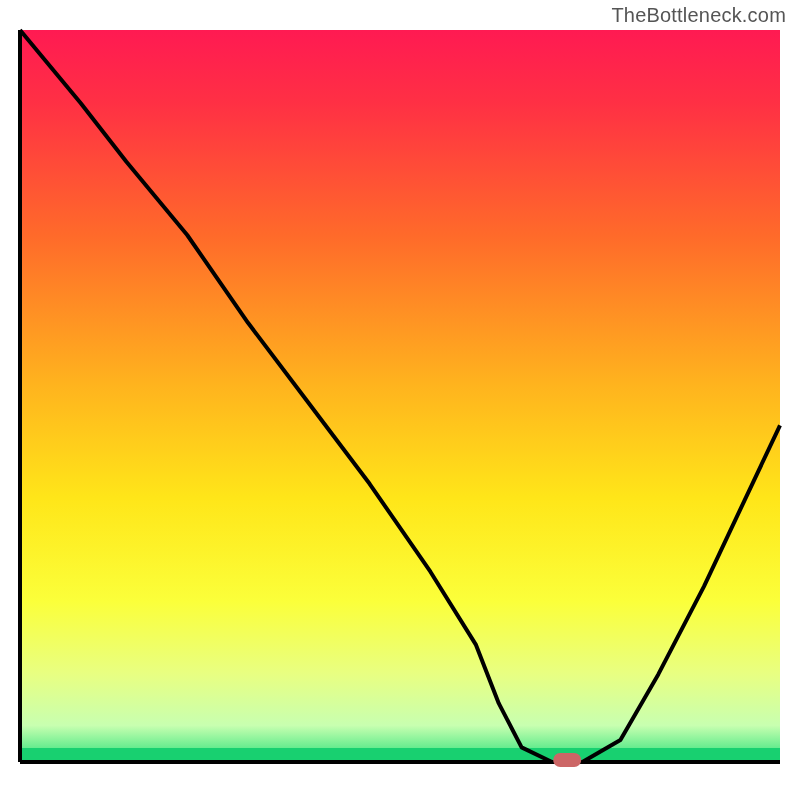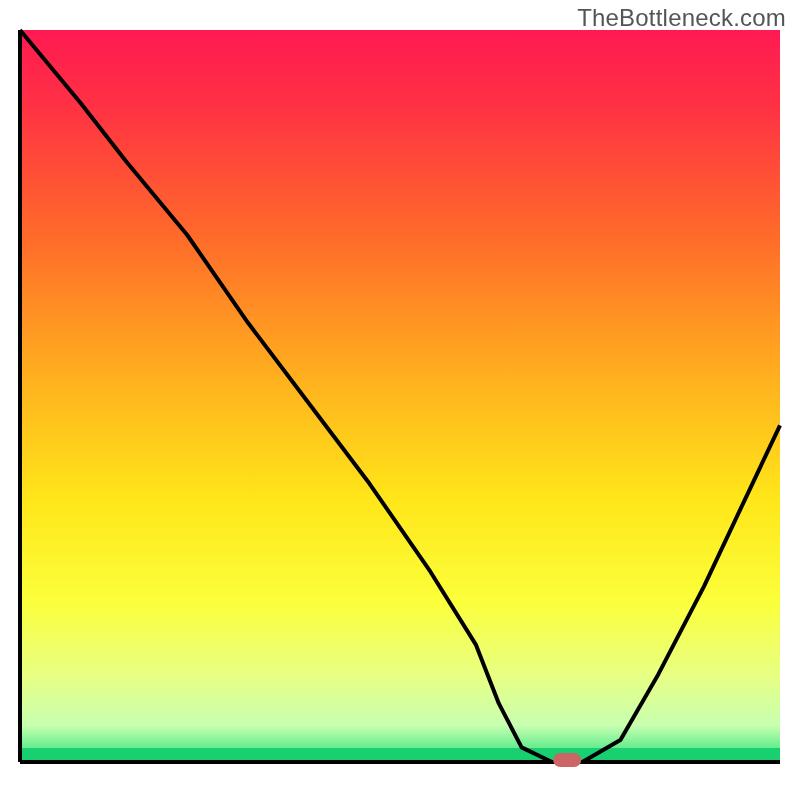--- a/index.html
+++ b/index.html
@@ -12,21 +12,21 @@
   }
   .container {
     position: relative;
     width: 800px;
     height: 800px;
   }
   .watermark {
     position: absolute;
     top: 4px;
     right: 14px;
-    font-size: 24px;
+    font-size: 20px;
     font-weight: 500;
     color: #555;
     z-index: 10;
     letter-spacing: 0.2px;
   }
   svg.chart {
     position: absolute;
     top: 0;
     left: 0;
   }

